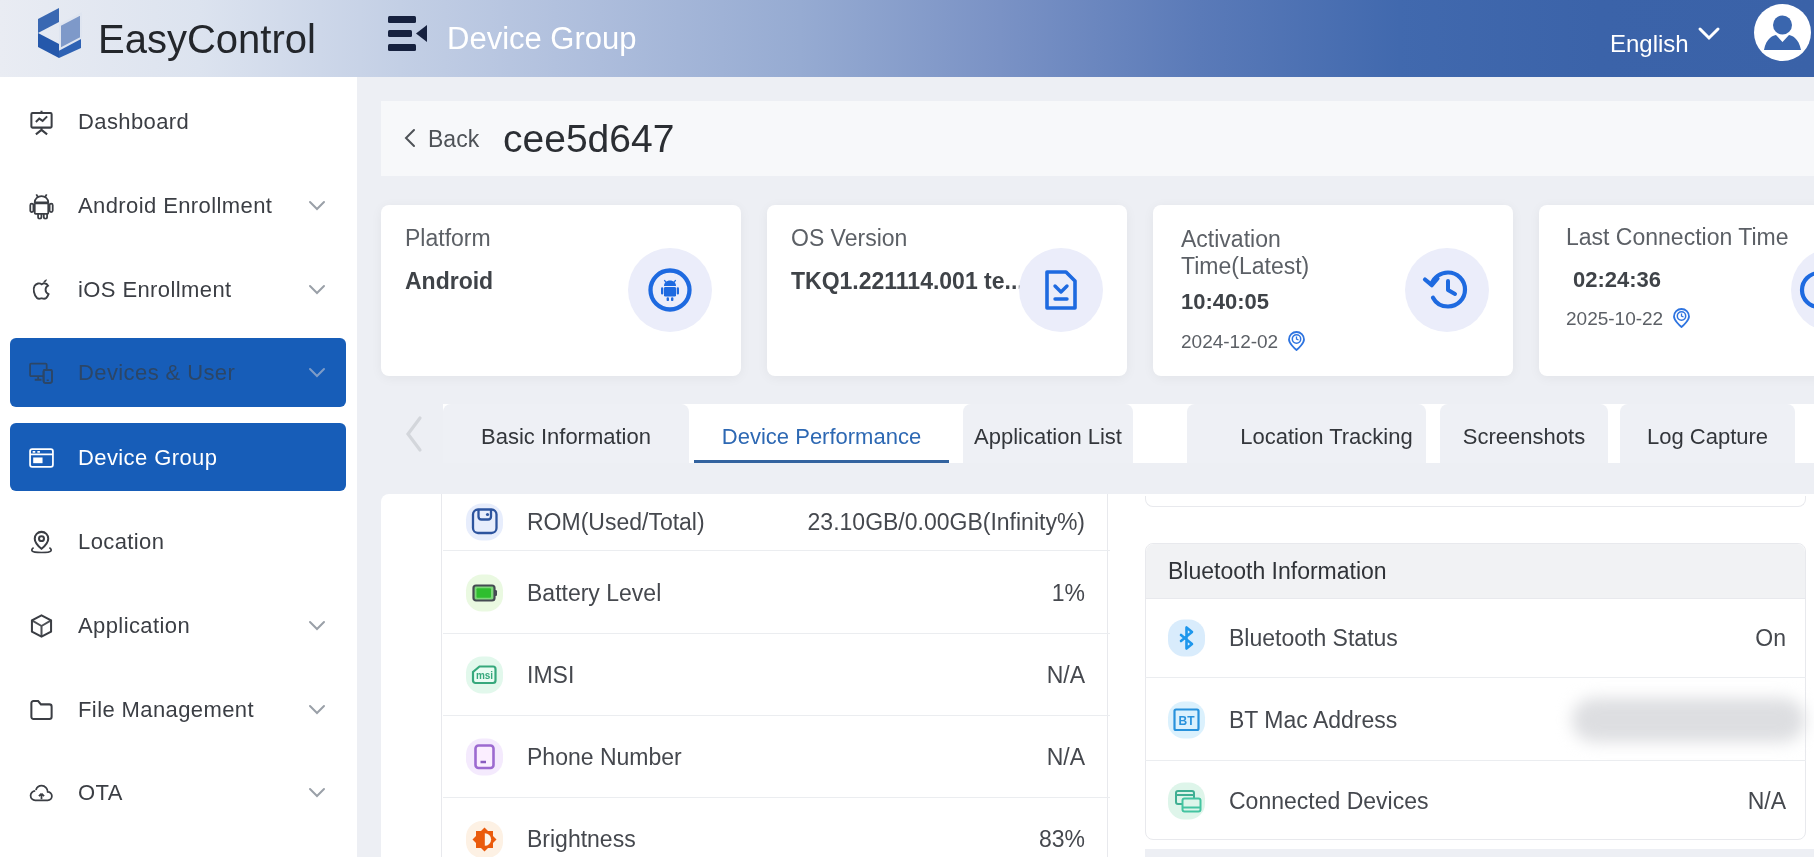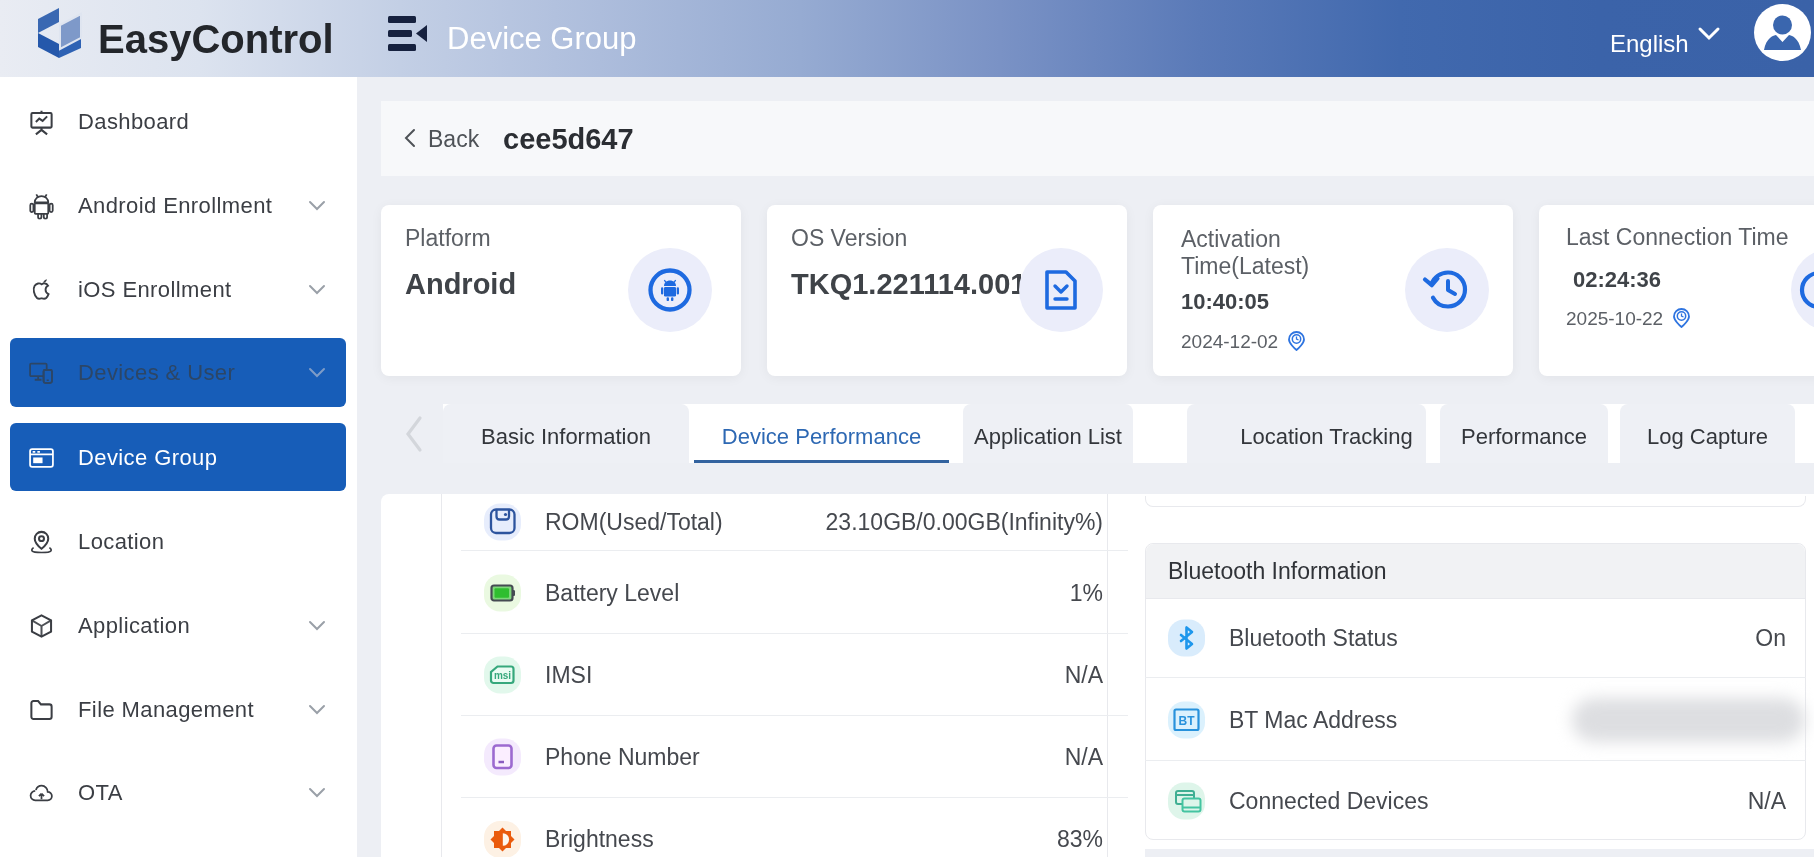--- a/index.html
+++ b/index.html
@@ -1,49 +1,49 @@
 <!DOCTYPE html>
 <html><head>
 <meta charset="utf-8">
 <style>
 * { margin:0; padding:0; box-sizing:border-box; }
 html,body { width:1814px; height:857px; overflow:hidden; font-family:"Liberation Sans", sans-serif; background:#edeff4; }
 #header { position:absolute; left:0; top:0; width:1814px; height:77px;
   background:linear-gradient(90deg,#e9ecf3 0px,#dce3ef 200px,#c3cfe5 400px,#adbddc 600px,#96abd2 800px,#7a92c5 1000px,#5a7ab8 1200px,#4169ae 1400px,#3b63a9 1600px,#3a62a8 1814px);
 }
 #logo { position:absolute; left:36px; top:8px; }
-#brand { position:absolute; left:98px; top:17px; font-size:40px; color:#23262b; letter-spacing:0px;font-weight:bold; }
+#brand { position:absolute; left:98px; top:17px; font-size:40px; color:#23262b; letter-spacing:0px; }
 #collapse { position:absolute; left:388px; top:14px; }
 #pagetitle { position:absolute; left:447px; top:21px; font-size:31px; color:#fff; }
 #english { position:absolute; left:1610px; top:30px; font-size:24px; color:#fff; }
 #engchev { position:absolute; left:1697px; top:26px; }
 #avatar { position:absolute; left:1754px; top:4px; }
 #sidebar { position:absolute; left:0; top:77px; width:357px; height:780px; background:#fff; }
 .mi { position:absolute; left:0; width:357px; height:56px; }
 .mi .ic { position:absolute; left:28px; top:50%; transform:translateY(-50%); width:27px; height:27px; }
 .mi .lb { position:absolute; left:78px; top:50%; transform:translateY(-50%); font-size:22px; color:#3b3e44; white-space:nowrap; letter-spacing:0.4px; }
 .mi .ch { position:absolute; left:306px; top:50%; transform:translateY(-50%); }
 .bluebox { position:absolute; left:10px; width:336px; background:#175db8; border-radius:6px; }
 #backbar { position:absolute; left:381px; top:101px; width:1433px; height:75px; background:#f7f8fa; }
 #backbar .bk { position:absolute; left:47px; top:50%; transform:translateY(-50%); font-size:23px; color:#4e5257; }
-#backbar .ttl { position:absolute; left:122px; top:50%; transform:translateY(-50%); font-size:29px; font-weight:bold; color:#2b2e33;text-align:right; }
+#backbar .ttl { position:absolute; left:122px; top:50%; transform:translateY(-50%); font-size:39px; font-weight:normal; color:#2b2e33;text-align:right; }
 .card { position:absolute; top:205px; width:360px; height:171px; background:#fff; border-radius:8px; box-shadow:0 2px 12px rgba(0,0,0,0.05); }
 .card .t { position:absolute; left:24px; font-size:23px; color:#5c6066; line-height:27px; }
-.card .v { position:absolute; left:24px; font-size:29px; font-weight:bold; color:#3f4348; white-space:nowrap; }
+.card .v { position:absolute; left:24px; font-size:23px; font-weight:bold; color:#3f4348; white-space:nowrap; }
 .card .d { position:absolute; left:24px; font-size:19px; color:#5c6066; }
 .circ { position:absolute; width:84px; height:84px; border-radius:50%; background:#ebedfa; top:43px; }
 #tabstrip { position:absolute; left:443px; top:404px; width:1371px; height:59px; background:#fff; }
 .tab { position:absolute; top:0; height:59px; background:#eef0f5; border-radius:8px 8px 0 0; display:flex; align-items:center; justify-content:center; font-size:22px; color:#33363b; padding-top:7px; }
 .tab.active { background:#fff; color:#2d68b3; }
 #underline { position:absolute; left:694px; top:460px; width:255px; height:3px; background:#33639f; }
 #tabchev { position:absolute; left:403px; top:415px; }
 #panebase { position:absolute; left:381px; top:494px; width:1433px; height:363px; background:#fff; border-radius:8px 0 0 0; }
 #graystrip { position:absolute; left:1145px; top:849px; width:669px; height:8px; background:#edeff4; }
 #leftrows { position:absolute; left:441px; top:494px; width:667px; height:363px; border-left:1px solid #e8e9ed; border-right:1px solid #e8e9ed; }
-.lrow { position:absolute; left:461px; width:667px; border-bottom:1px solid #ebedf0;padding-left:24px; }
+.lrow { position:absolute; left:443px; width:667px; border-bottom:1px solid #ebedf0;padding-left:24px; }
 .rowic { position:absolute; left:23px; top:50%; transform:translateY(-50%); width:37px; height:37px; border-radius:16px; }
 .rowlb { position:absolute; left:84px; top:50%; transform:translateY(-50%); font-size:23px; color:#45484e; white-space:nowrap; }
 .rowvl { position:absolute; right:25px; top:50%; transform:translateY(-50%); font-size:23px; color:#45484e; white-space:nowrap; }
 #topremnant { position:absolute; left:1145px; top:496px; width:661px; height:11px; background:#fff; border:1px solid #e8e9ed; border-radius:0 0 8px 8px; border-top:none; }
 #btbox { position:absolute; left:1145px; top:543px; width:661px; height:297px; background:#fff; border:1px solid #e8e9ed; border-radius:8px; }
 #btbox .hd { position:absolute; left:0; top:0; width:659px; height:55px; background:#f1f2f4; border-bottom:1px solid #e8e9ed; border-radius:8px 8px 0 0; }
 #btbox .hd span { position:absolute; left:22px; top:50%; transform:translateY(-50%); font-size:23px; color:#303338; }
 .rrow { position:absolute; left:1145px; width:661px; border-bottom:1px solid #ebedf0; }
 .rrow .rowic { left:23px; }
 .rrow .rowlb { left:84px; }
@@ -244,21 +244,21 @@
 </div>
 
 <svg id="tabchev" width="22" height="38" viewBox="0 0 22 38">
     <path d="M17 3 L5 19 L17 35" stroke="#d3d6db" stroke-width="3.2" fill="none" stroke-linecap="round"></path>
   </svg>
 <div id="tabstrip">
   <div class="tab" style="left:0px; width:246px;">Basic Information</div>
   <div class="tab active" style="left:251px; width:255px;">Device Performance</div>
   <div class="tab" style="left:520px; width:170px;">Application List</div>
   <div class="tab" style="left:744px; width:239px;padding-left:40px;">Location Tracking</div>
-  <div class="tab" style="left:997px; width:168px;">Performance</div>
+  <div class="tab" style="left:997px; width:168px;">Screenshots</div>
   <div class="tab" style="left:1177px; width:175px;">Log Capture</div>
 </div>
 <div id="underline"></div>
 
 <div id="panebase"></div>
 <div id="graystrip"></div>
 <div id="leftrows"></div>
 
 <div class="lrow" style="top:494px; height:57px;">
   <div class="rowic" style="background:#e7edfc;">

